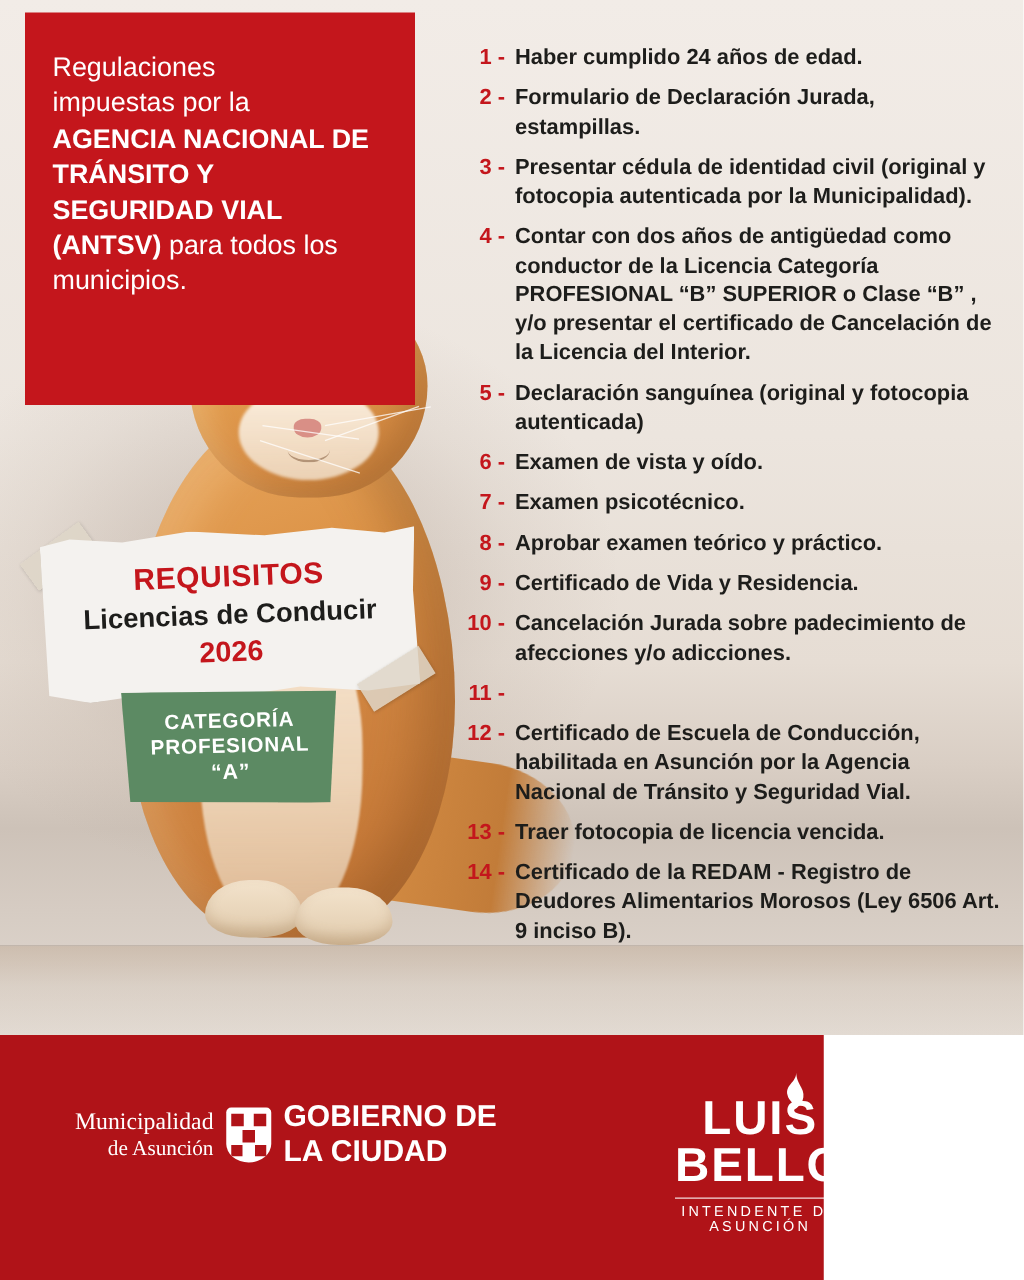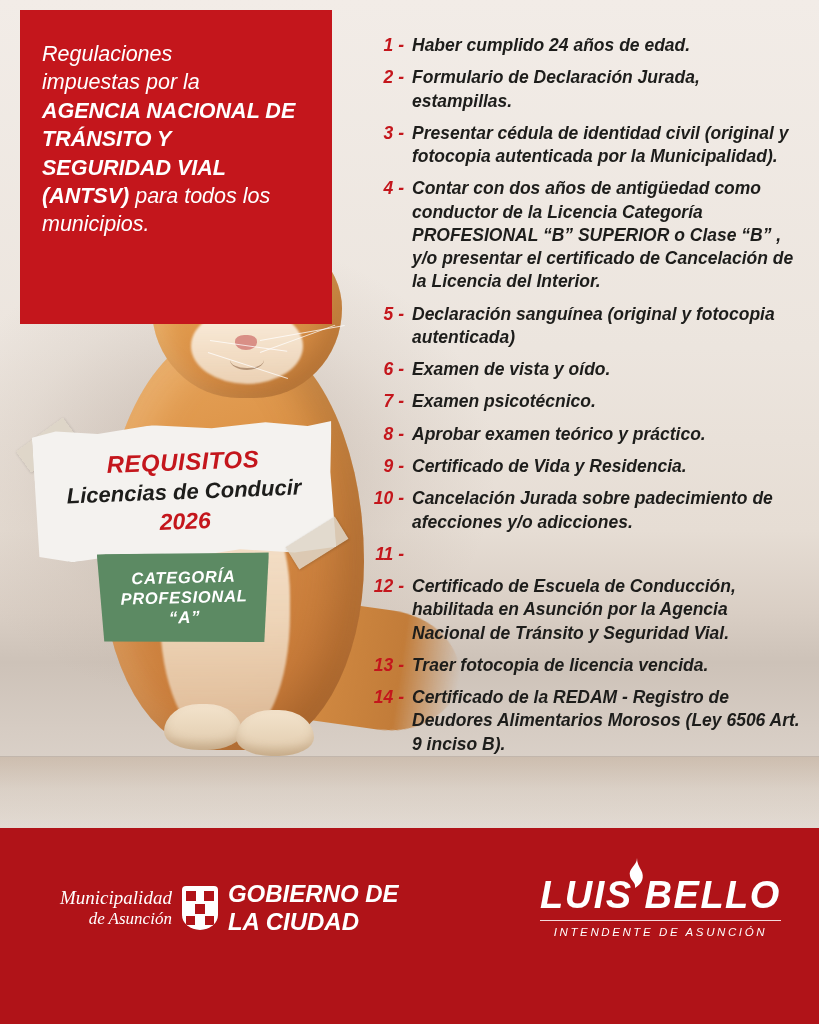--- a/index.html
+++ b/index.html
@@ -10,21 +10,20 @@
   body {
     font-family: "Liberation Sans", sans-serif;
     -webkit-font-smoothing: antialiased;
   }
   .page {
     position: relative;
     width: 819px;
     height: 1024px;
     overflow: hidden;
     background: #ffffff;
-    font-style: italic;
   }
 
   
   .bg-photo {
     position: absolute;
     left: 0; top: 0;
     width: 819px; height: 828px;
     background:
       radial-gradient(ellipse 360px 300px at 215px 470px, rgba(120,95,80,0.30) 0%, rgba(160,140,125,0.10) 55%, rgba(255,255,255,0) 78%),
       linear-gradient(180deg, #f2ece7 0%, #ece5de 42%, #e6ddd4 64%, #d9cec4 74%, #cdc2b8 80%, #d6ccc3 88%, #e2dad2 100%);
@@ -262,21 +261,21 @@
     color: #1d1d1b;
     font-weight: 600;
     font-size: 17.5px;
     line-height: 1.33;
   }
 
   
   .footer {
     position: absolute;
     left: 0; top: 828px;
-    width: 819px; height: 196px;
+    width: 659px; height: 196px;
     background: #b01318;
   }
   .muni {
     position: absolute;
     left: 60px; top: 52px;
     display: flex;
     align-items: center;
     gap: 10px;
     color: #ffffff;
   }

